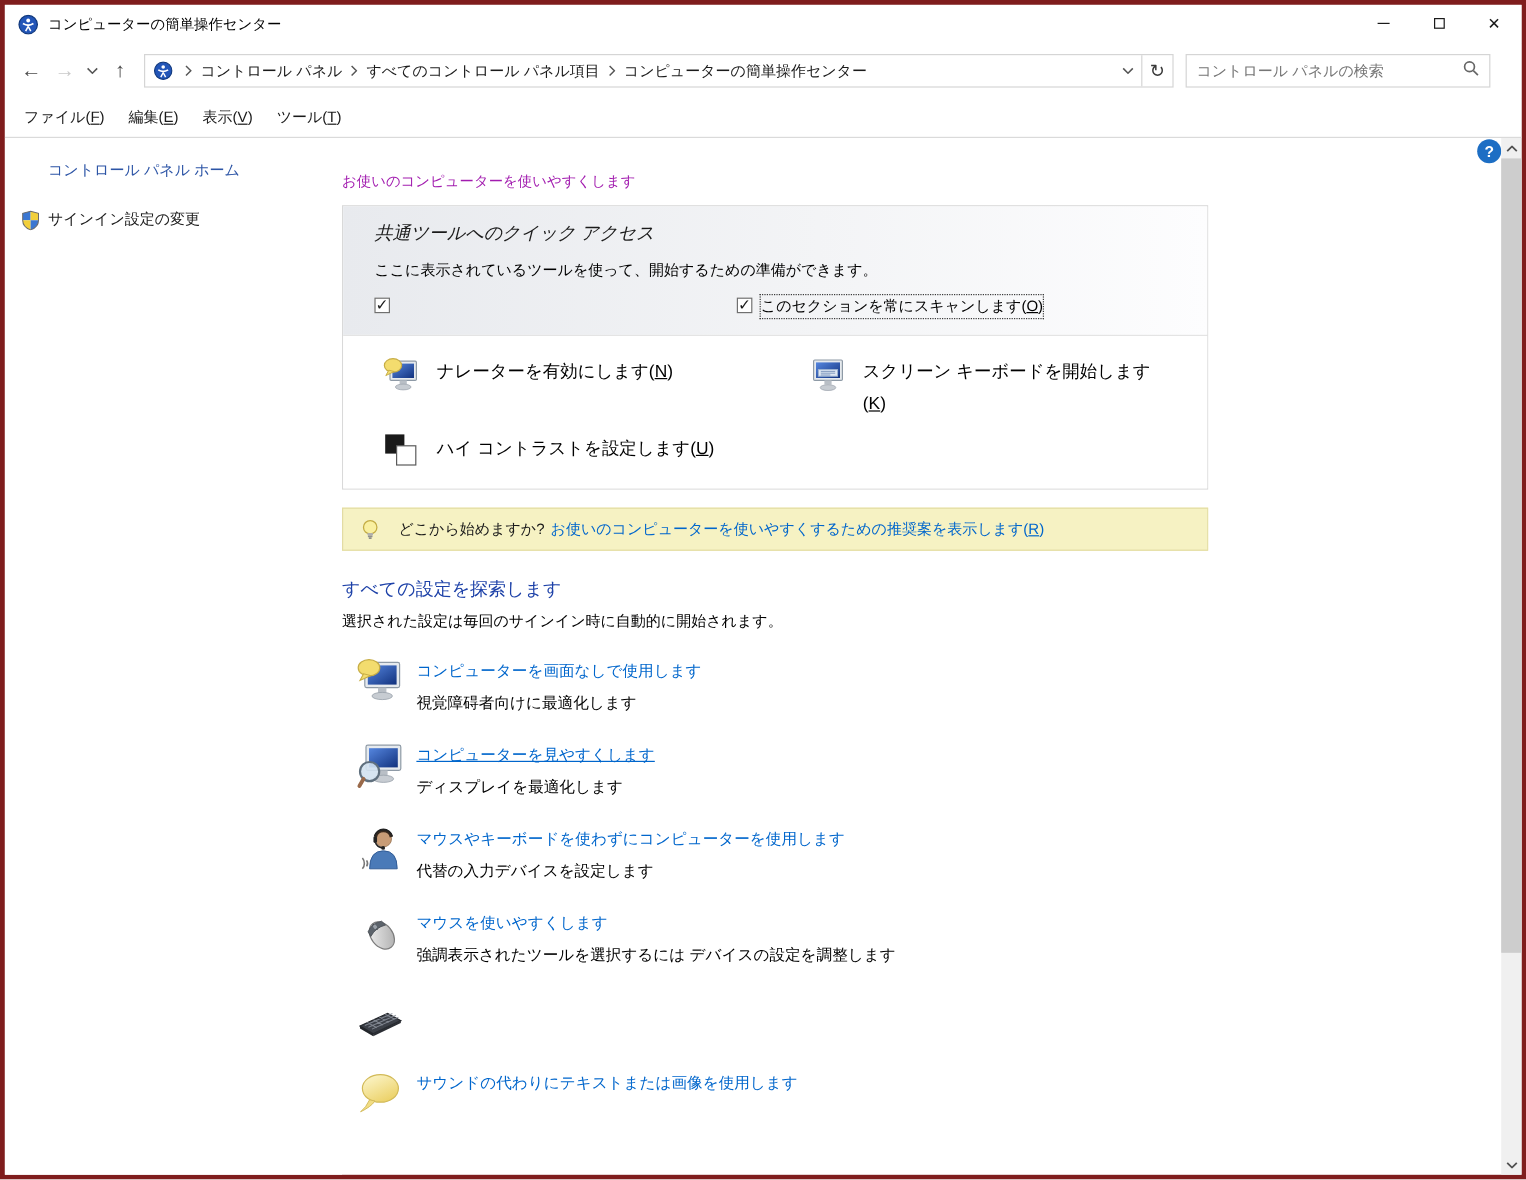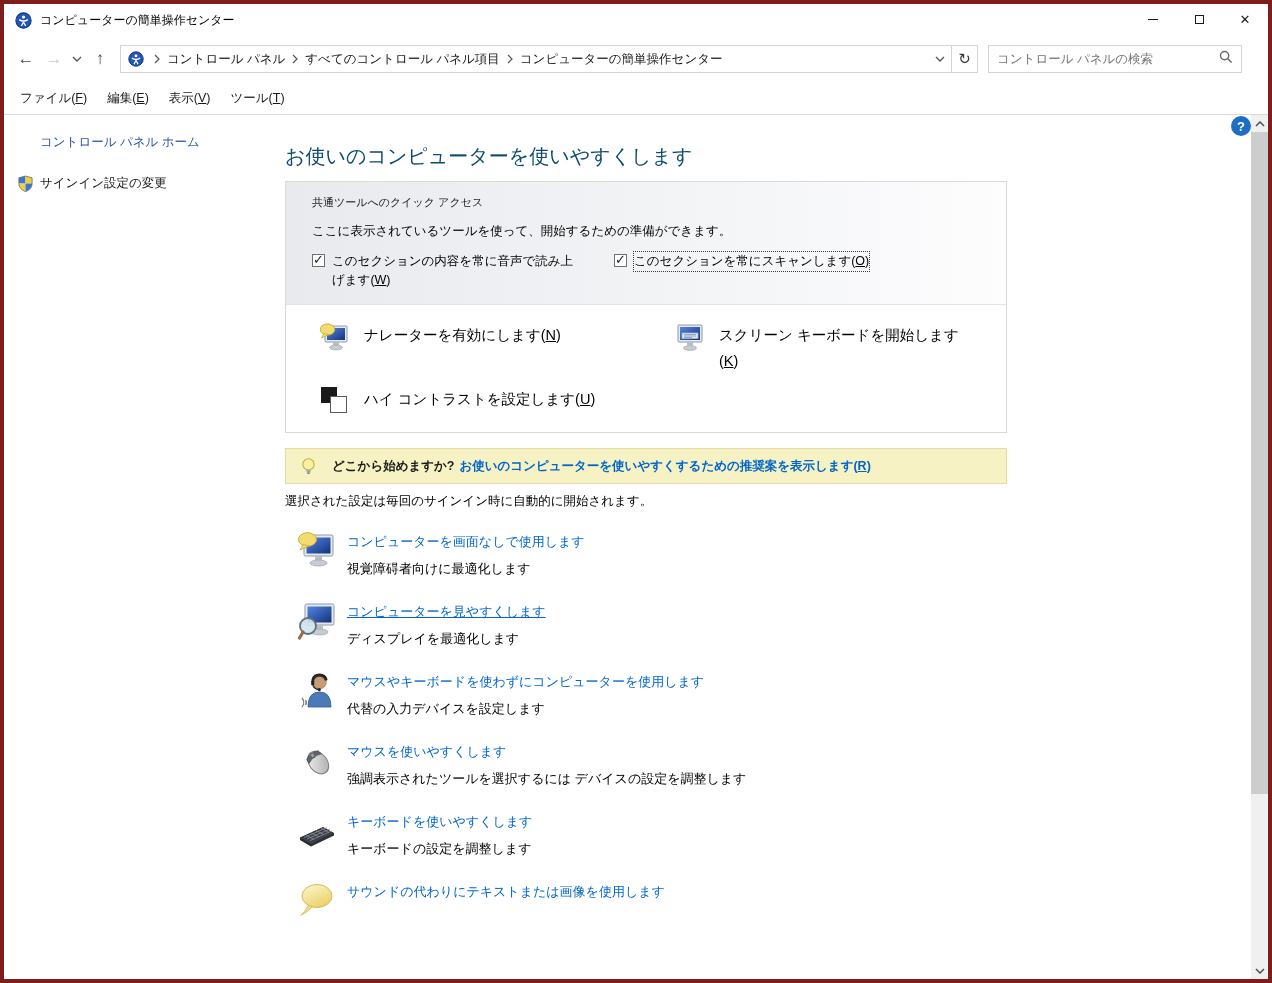--- a/index.html
+++ b/index.html
@@ -63,26 +63,26 @@
               background:#1d6ec4; color:#fff; font-size:13px; font-weight:bold;
               display:flex; align-items:center; justify-content:center; cursor:pointer; }
   .scrollbar { position:absolute; right:0; top:111px; bottom:0; width:17px; background:#f0f0f0; }
   .sb-arrow { position:absolute; left:0; width:17px; height:17px; display:flex;
               align-items:center; justify-content:center; }
   .sb-up { top:0; } .sb-down { bottom:0; }
   .sb-thumb { position:absolute; left:0; top:17px; width:17px; height:662px; background:#cdcdcd; }
 
   
   .main { position:absolute; left:281px; top:111px; width:722px; bottom:0; overflow:hidden; }
-  .page-title { margin-top:28px; font-size:20px; font-weight:normal; color:#0c4a6e; }
+  .page-title { margin-top:28px; font-size:12px; font-weight:normal; color:#a21caf; }
 
   .qa-panel { margin-top:11px; border:1px solid #d9d9d9; }
   .qa-top { background:linear-gradient(to right,#e8eaee 0%,#f3f4f6 55%,#fdfdfe 100%);
             padding:13px 20px 14px 26px; border-bottom:1px solid #e4e4e4; }
-  .qa-heading { font-size:11px; font-weight:normal; color:#1a1a1a; }
+  .qa-heading { font-size:15px; font-weight:normal; color:#1a1a1a;font-style:italic; }
   .qa-intro { margin-top:13px; font-size:12.5px; }
   .qa-hint { margin-top:15px; font-size:12.5px; line-height:1.6; max-width:676px; }
   .qa-checks { margin-top:12px; display:flex; }
   .check-item { display:flex; align-items:flex-start; cursor:default; }
   .check-item.first { width:302px; }
   .checkbox { width:13px; height:13px; border:1px solid #707070; background:#fff; flex:none;
               margin-top:2px; margin-right:7px; position:relative; }
   .checkbox .mark { position:absolute; left:0px; top:-3px; font-size:13px; color:#1a1a1a; }
   .check-label { font-size:12.5px; line-height:1.5; }
   .check-item.first .check-label { max-width:252px; }
@@ -90,21 +90,21 @@
   .acc-u { text-decoration:underline; }
 
   .qa-tools { background:#fff; padding:16px 10px 14px 32px;
               display:grid; grid-template-columns:355px 1fr; row-gap:10px; }
   .tool-link { display:flex; align-items:flex-start; cursor:pointer; }
   .tool-link .ticon { flex:none; margin-right:13px; width:33px; height:33px; }
   .tool-link .tlabel { font-size:14.5px; line-height:1.85; color:#000; margin-top:1px; }
   .tool-link.col-left .tlabel { max-width:252px; }
 
   .tipbar { margin-top:15px; height:36px; background:#f6f2c3; border:1px solid #e3dca3;
-            display:flex; align-items:center; padding-left:13px;font-weight:bold; }
+            display:flex; align-items:center; padding-left:13px; }
   .tipbar .bulb { width:19px; height:19px; flex:none; }
   .tip-q { margin-left:14px; font-size:12.5px; color:#1a1a1a; }
   .tip-link { margin-left:5px; font-size:12.5px; color:#0066cc; cursor:pointer;text-align:center; }
 
   .explore-heading { margin-top:23px; font-size:15px; font-weight:normal; color:#1d41a8; }
   .explore-sub { margin-top:9px; font-size:12.5px; }
 
   .explore-list { margin-top:21px; margin-left:12px; }
   .explore-item { display:flex; margin-bottom:23px; min-height:41px; }
   .explore-item .eicon { width:40px; height:40px; flex:none; margin-right:10px; }
@@ -224,21 +224,20 @@
 
     <div class="qa-panel">
       <div class="qa-top">
         <h2 class="qa-heading">共通ツールへのクイック アクセス</h2>
         <p class="qa-intro">ここに表示されているツールを使って、開始するための準備ができます。</p>
         <div class="qa-checks">
           <div class="check-item first">
             <span class="checkbox">
                 <span class="mark">✓</span>
               </span>
-            <span class="check-label"><span>このセクションの内容を常に音声で読み上げます(</span><span class="acc-u">W</span><span>)</span></span>
           </div>
           <div class="check-item">
             <span class="checkbox">
                 <span class="mark">✓</span>
               </span>
             <span class="check-label focused"><span>このセクションを常にスキャンします(</span><span class="acc-u">O</span><span>)</span></span>
           </div>
         </div>
       </div>
 
@@ -303,20 +302,21 @@
           <circle cx="9" cy="7" r="5.3" fill="#f9f0a0" stroke="#c3ac43"></circle>
           <rect x="6.8" y="11.6" width="4.4" height="1.6" fill="#b0b0b0"></rect>
           <rect x="7.2" y="13.4" width="3.6" height="1.4" fill="#909090"></rect>
           <rect x="7.9" y="15" width="2.2" height="1.1" fill="#777"></rect>
         </svg>
       </span>
       <span class="tip-q">どこから始めますか?</span>
       <span class="tip-link"><span>お使いのコンピューターを使いやすくするための推奨案を表示します(</span><span class="acc-u">R</span><span>)</span></span>
     </div>
 
+    <h2 class="explore-heading">すべての設定を探索します</h2>
     <p class="explore-sub">選択された設定は毎回のサインイン時に自動的に開始されます。</p>
 
     <div class="explore-list">
 
       <div class="explore-item">
         <span class="eicon">
           <svg viewBox="0 0 40 40" width="40" height="40">
             <defs>
                 <linearGradient id="scr3" x1="0" y1="0" x2="1" y2="1">
                   <stop offset="0" stop-color="#5586df"></stop>
@@ -405,24 +405,20 @@
 
       <div class="explore-item">
         <span class="eicon">
           <svg viewBox="0 0 40 40" width="40" height="40">
             <polygon points="3,27 26,16.5 37,22.5 14,33.5" fill="#3c4048" stroke="#23262b"></polygon>
             <polygon points="3,27 14,33.5 14,35.5 3,29" fill="#23262b"></polygon>
             <polygon points="14,33.5 37,22.5 37,24.5 14,35.5" fill="#2b2e34"></polygon>
             <path d="M7,26.5 30,16.5 M10,28 33,18 M13,29.6 35,19.8 M9,24 L17,28.4 M14,21.7 L22,26.1 M19,19.4 L27,23.8 M24,17.1 L32,21.5" stroke="#8b919b" stroke-width="0.9" fill="none" opacity="0.85"></path>
           </svg>
         </span>
-        <span class="explore-text">
-          <div class="explore-title">キーボードを使いやすくします</div>
-          <div class="explore-desc">キーボードの設定を調整します</div>
-        </span>
       </div>
 
       <div class="explore-item">
         <span class="eicon">
           <svg viewBox="0 0 40 40" width="40" height="40">
             <defs>
                 <linearGradient id="gbub" x1="0" y1="0" x2="0.6" y2="1">
                   <stop offset="0" stop-color="#fdf8d2"></stop>
                   <stop offset="1" stop-color="#ecd26a"></stop>
                 </linearGradient>

